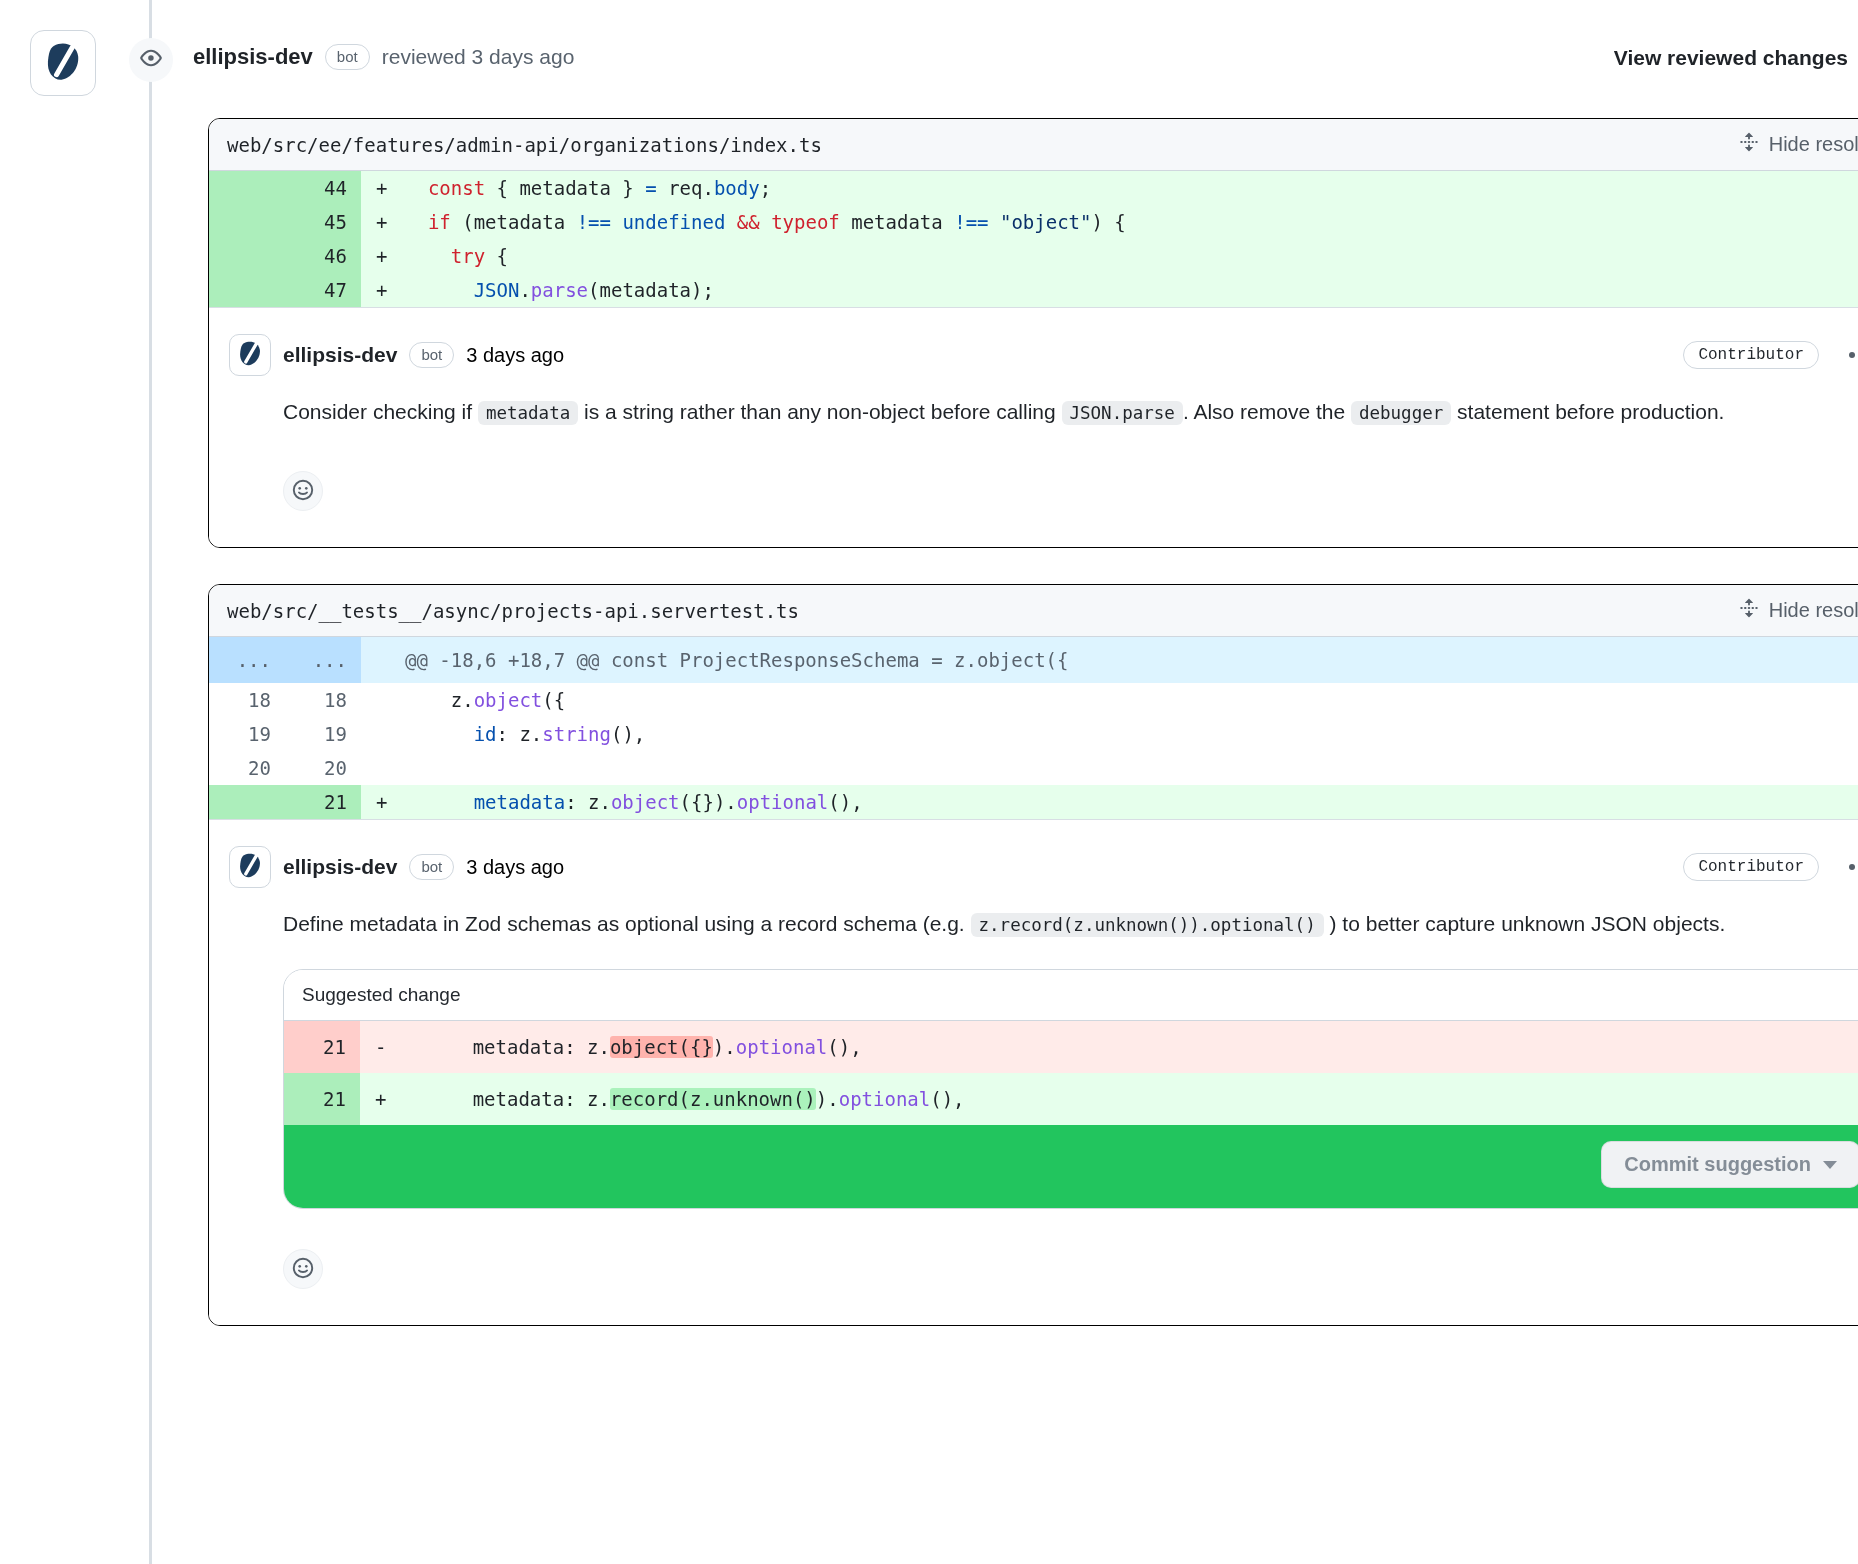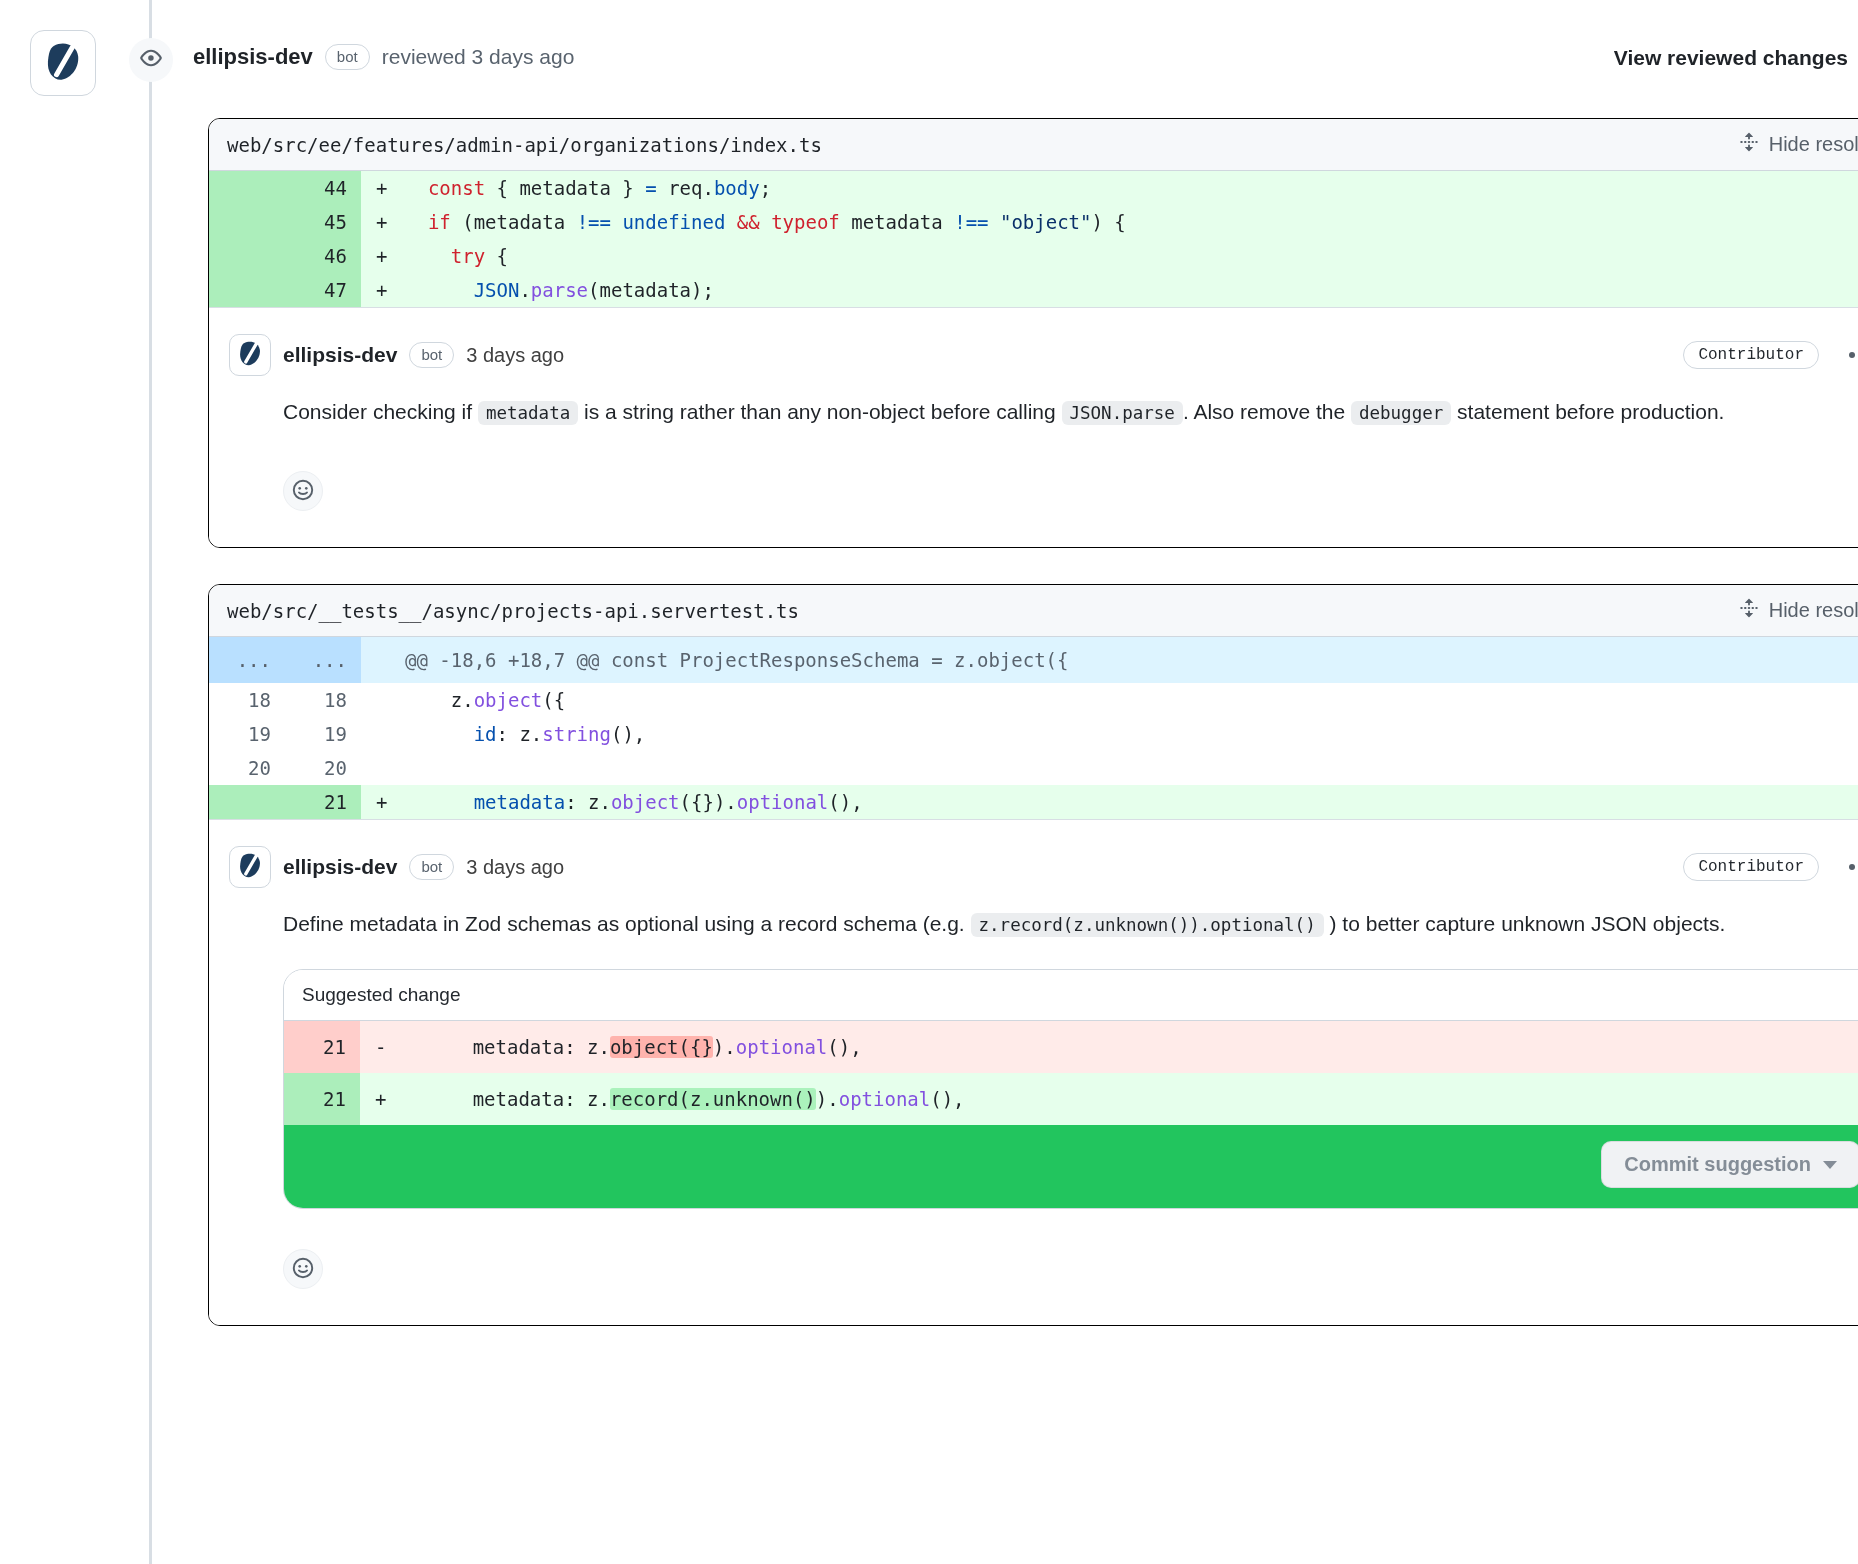--- a/index.html
+++ b/index.html
@@ -81,21 +81,21 @@
   .tok-hd{ background:#ffb3ad; border-radius:3px; color:#1f2328; }
   .tok-ha{ background:#abf2bc; border-radius:3px; color:#1f2328; }
   
   .comment{ border-top:1px solid #d8dee4; padding:26px 28px 36px 20px; background:#fff; }
   .comment-header{ display:flex; align-items:center; gap:12px; }
   .small-avatar{
     width:42px; height:42px; border-radius:10px; border:1px solid #d0d7de; background:#fff;
     display:flex; align-items:center; justify-content:center; flex:0 0 auto; cursor:pointer;
   }
   .comment-author{ font-weight:700; font-size:21px; color:#1f2328; cursor:pointer; }
-  .comment-time{ font-size:20px; color:#404040; cursor:pointer; }
+  .comment-time{ font-size:20px; color:#000000; cursor:pointer; }
   .comment-header-right{ margin-left:auto; display:flex; align-items:center; gap:26px;font-family:Liberation Mono, monospace; }
   .role-pill{
     font-size:16px; color:#24292f; border:1px solid #d0d7de; border-radius:999px;
     padding:4px 14px; background:#fff; cursor:pointer;
   }
   .kebab{ color:#57606a; cursor:pointer; display:flex; gap:5px; padding:4px; }
   .kebab i{ width:6px; height:6px; border-radius:50%; background:#57606a; display:block; }
   .comment-body{
     margin-left:54px; margin-top:18px; font-size:21px; line-height:36px; color:#1f2328;
     max-width:1480px;

